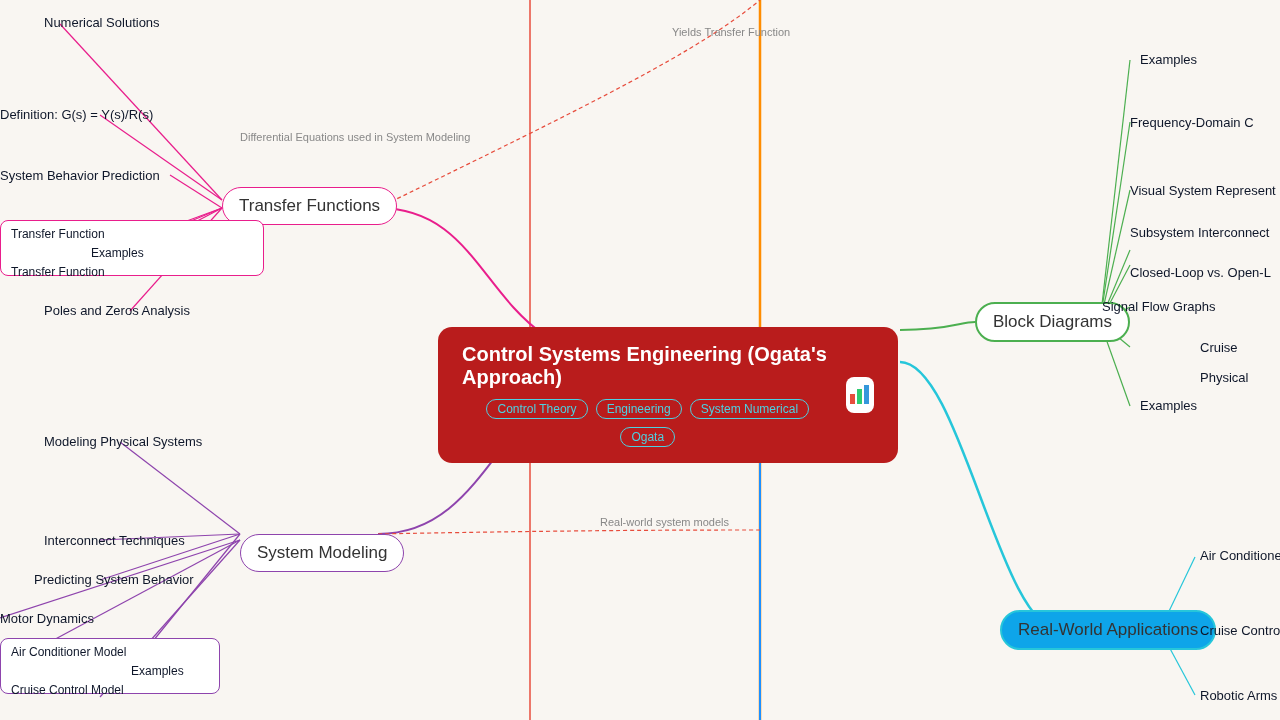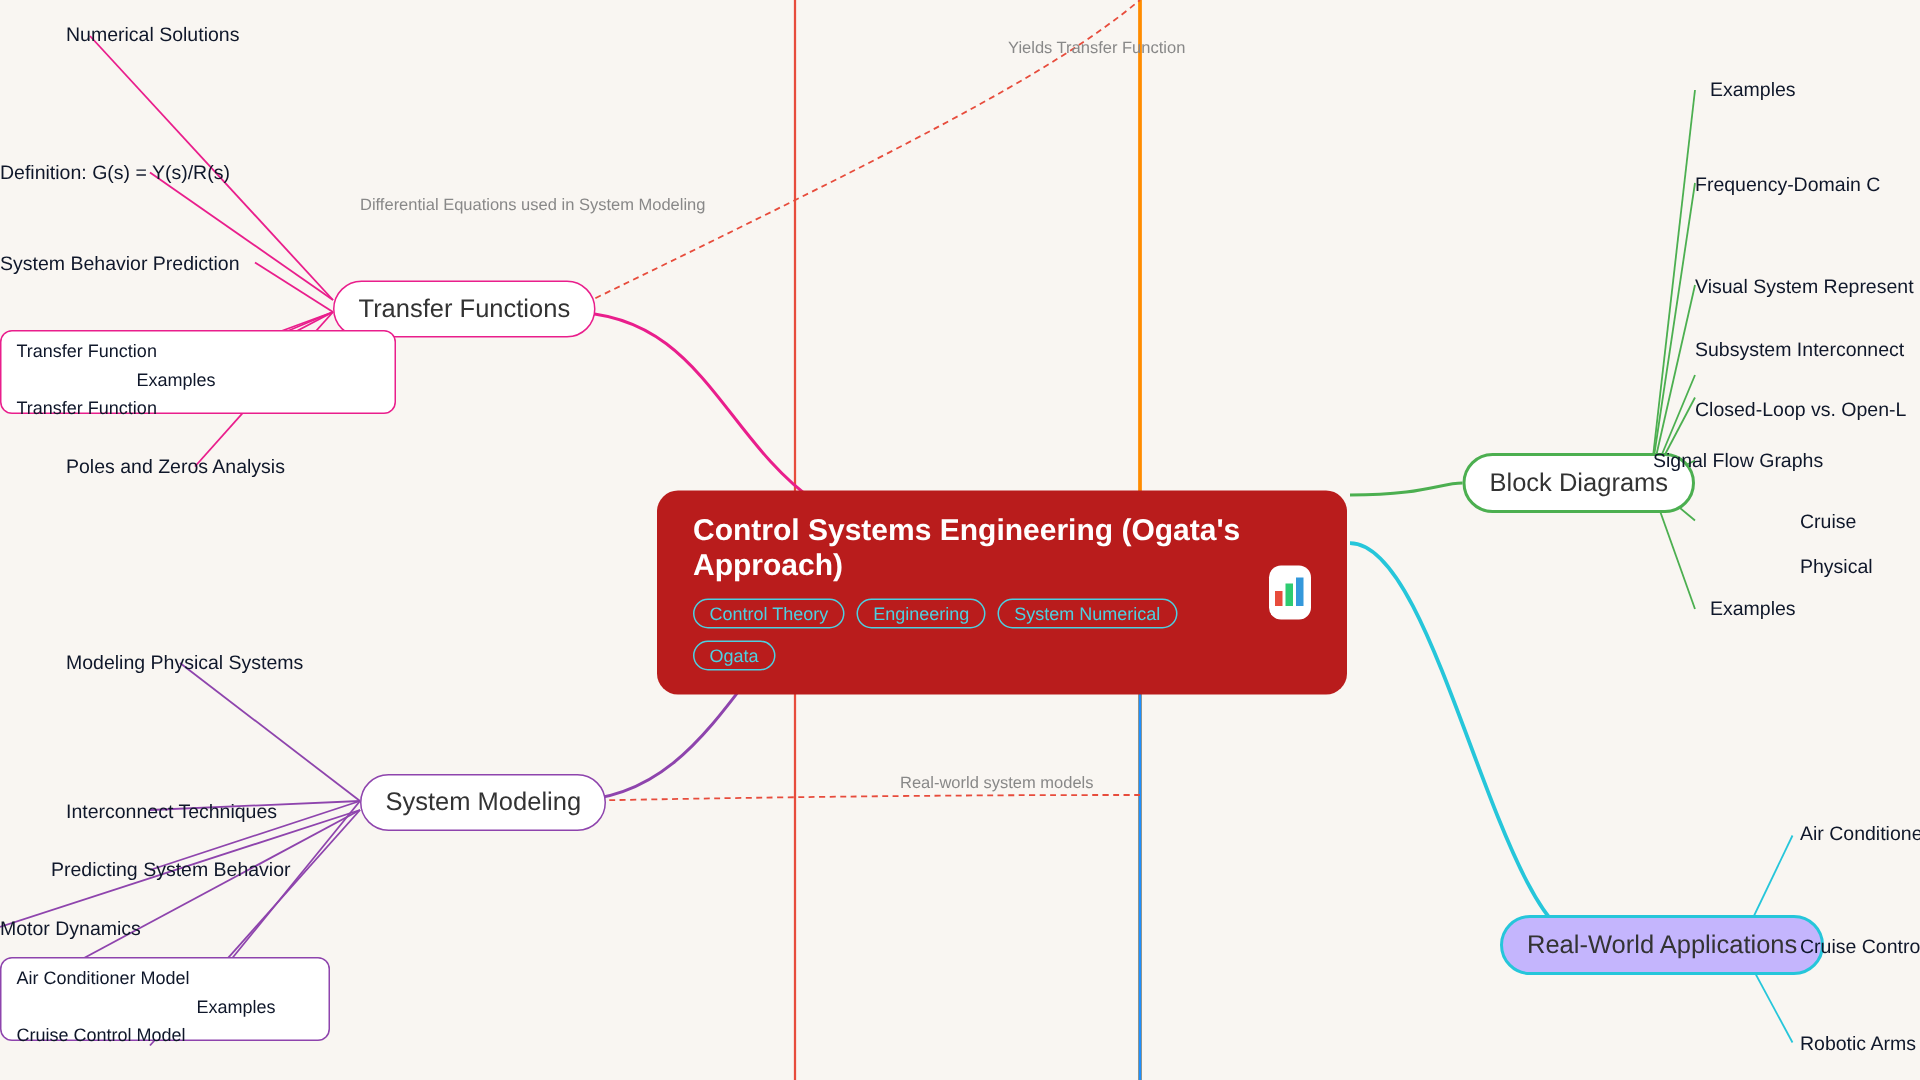--- a/index.html
+++ b/index.html
@@ -43,20 +43,21 @@
     .node-center .title {
       font-size: 20px;
       font-weight: 600;
       margin-bottom: 10px;
     }
 
     .tags {
       display: flex;
       gap: 8px;
       flex-wrap: wrap;
+      justify-content: center;
     }
 
     .tag {
       border: 1px solid;
       border-radius: 12px;
       padding: 2px 10px;
       font-size: 12px;
     }
 
     .tag-control { color: #4dd0e1; border-color: #4dd0e1; }
@@ -70,21 +71,21 @@
       color: #333;
     }
 
     .node-green {
       background: white;
       border: 2px solid #4caf50;
       color: #333;
     }
 
     .node-teal {
-      background: #c4b5fd;
+      background: #0ea5e9;
       border: 2px solid #26c6da;
       color: #333;
     }
 
     .label-text {
       position: absolute;
       font-size: 11px;
       color: #888;
       z-index: 5;
       white-space: nowrap;
@@ -180,21 +181,21 @@
         <rect x="15" y="1" width="5" height="19" fill="#3498db"></rect>
       </svg>
     </div>
   </div>
 </div>
 
 <div class="node node-pink" style="left: 222px; top: 187px;">
   <span>Transfer Functions</span>
 </div>
 
-<div class="node node-pink" style="left: 240px; top: 516px; border-color: #8e44ad;">
+<div class="node node-pink" style="left: 240px; top: 534px; border-color: #8e44ad;">
   <span>System Modeling</span>
 </div>
 
 <div class="node node-green" style="left: 975px; top: 302px;">
   <span>Block Diagrams</span>
 </div>
 
 <div class="node node-teal" style="left: 1000px; top: 610px;">
   <span>Real-World Applications</span>
 </div>

